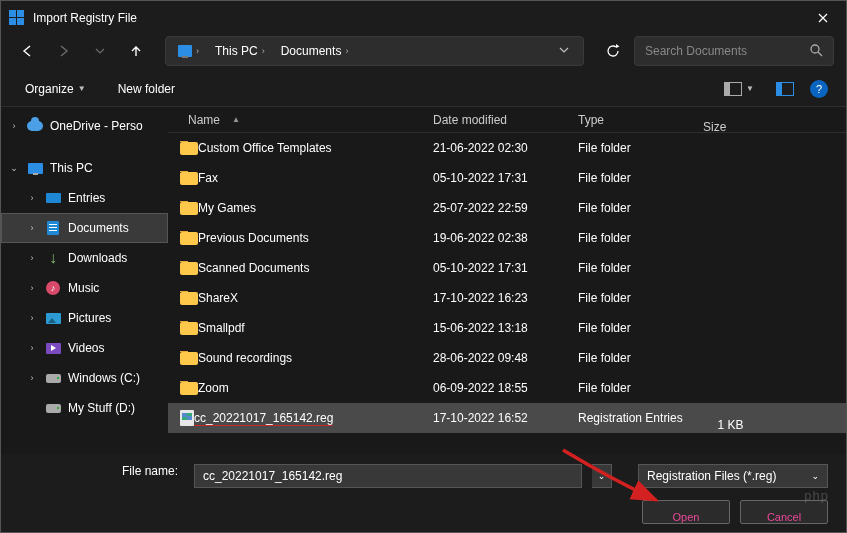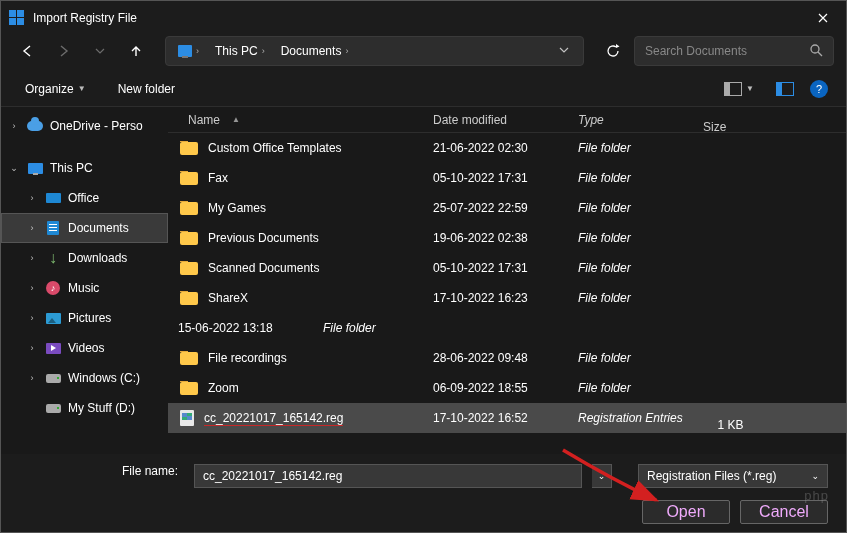--- a/index.html
+++ b/index.html
@@ -63,44 +63,44 @@
     .vid-i{width:15px;height:11px;background:#7a4bbf;border-radius:1px;display:flex;align-items:center;justify-content:center;}
     .vid-i::after{content:"";border-left:5px solid #fff;border-top:3px solid transparent;border-bottom:3px solid transparent;}
     .drive-i{width:15px;height:9px;background:#aaa;border-radius:2px;position:relative;}
     .drive-i::after{content:"";position:absolute;right:2px;top:3px;width:2px;height:2px;background:#3a3;}
     
     .filelist{flex:1;background:#191919;position:relative;}
     .columns{display:flex;height:26px;align-items:center;border-bottom:1px solid #2d2d2d;font-size:12px;color:#ccc;}
     .columns .col{padding:0 10px;display:flex;align-items:center;gap:12px;text-align:right;}
     .c-name{width:255px;padding-left:20px !important;}
     .c-date{width:145px;}
-    .c-type{width:125px;font-style:italic;}
+    .c-type{width:125px;}
     .c-size{width:75px;margin-top:14px;}
     .columns .sort{font-size:8px;opacity:.7;}
     .rows{}
     .row{display:flex;align-items:center;height:30px;font-size:12px;}
     .row.selected{background:#4a4a4a;}
     .row .cell{padding:0 10px;white-space:nowrap;overflow:hidden;text-overflow:ellipsis;}
-    .row .c-name{display:flex;align-items:center;gap:10px;padding-left:12px !important;}
+    .row .c-name{display:flex;align-items:center;padding-left:12px !important;}
     .folder-i{width:18px;height:13px;background:#ffc84a;border-radius:2px;position:relative;}
     .folder-i::before{content:"";position:absolute;top:-3px;left:0;width:8px;height:3px;background:#e6a93a;border-radius:2px 2px 0 0;}
     .reg-i{width:14px;height:16px;background:#e8e8e8;border-radius:1px;position:relative;}
     .reg-i::after{content:"";position:absolute;left:2px;top:3px;width:10px;height:7px;background:conic-gradient(#3a7 0 25%,#58c 0 50%,#3a7 0 75%,#58c 0 100%);}
     .underlined{border-bottom:1.5px solid #c62828;}
     .c-size.cell{text-align:center;}
     
     .bottom{background:#1c1c1c;padding:10px 18px 14px 18px;}
     .fn-row{display:flex;align-items:flex-start;gap:10px;}
     .fn-label{width:165px;text-align:right;padding-right:6px;}
     .fn-input{flex:1;height:24px;background:#383838;border:1px solid #555;color:#fff;padding:0 8px;font-size:12px;}
     .fn-chev{width:20px;height:24px;background:#383838;border:1px solid #555;border-left:none;display:flex;align-items:center;justify-content:center;font-size:9px;}
     .filter{width:190px;height:24px;background:#383838;border:1px solid #555;display:flex;align-items:center;padding:0 8px;font-size:12px;}
     .filter .fchev{margin-left:auto;font-size:9px;}
     .btn-row{display:flex;justify-content:flex-end;gap:10px;padding-top:12px;padding-right:0;}
-    .btn{width:88px;height:24px;border:1px solid #666;background:#2b2b2b;color:#f0abfc;display:flex;align-items:center;justify-content:center;font-size:16px;border-radius:2px;}
+    .btn{width:88px;height:24px;border:1px solid #666;background:#2b2b2b;color:#ec4899;display:flex;align-items:flex-end;justify-content:center;font-size:11px;border-radius:2px;}
     
     .arrow{position:absolute;left:558px;top:445px;pointer-events:none;}
     .arrow svg{overflow:visible;}
     
     .wm{position:absolute;right:18px;bottom:30px;opacity:.35;font-size:13px;letter-spacing:1px;color:#999;}
   </style>
 </head>
 <body>
 
 <div class="title-bar">
@@ -214,21 +214,21 @@
         <span class="icn">
           <div class="pc-i"></div>
         </span>
         <span class="sb-label">This PC</span>
       </div>
     <div class="tree-item sub">
         <span class="exp">›</span>
         <span class="icn">
           <div class="desk-i"></div>
         </span>
-        <span class="sb-label">Office</span>
+        <span class="sb-label">Entries</span>
       </div>
     <div class="tree-item sub selected">
         <span class="exp">›</span>
         <span class="icn">
           <div class="doc-i"></div>
         </span>
         <span class="sb-label">Documents</span>
       </div>
     <div class="tree-item sub">
         <span class="exp">›</span>
@@ -339,28 +339,32 @@
         <div class="row">
           <div class="cell c-name">
             <div class="folder-i"></div>
             <span>ShareX</span>
           </div>
           <div class="cell c-date">17-10-2022 16:23</div>
           <div class="cell c-type">File folder</div>
           <div class="cell c-size"></div>
         </div>
         <div class="row">
+          <div class="cell c-name">
+            <div class="folder-i"></div>
+            <span>Smallpdf</span>
+          </div>
           <div class="cell c-date">15-06-2022 13:18</div>
           <div class="cell c-type">File folder</div>
           <div class="cell c-size"></div>
         </div>
         <div class="row">
           <div class="cell c-name">
             <div class="folder-i"></div>
-            <span>File recordings</span>
+            <span>Sound recordings</span>
           </div>
           <div class="cell c-date">28-06-2022 09:48</div>
           <div class="cell c-type">File folder</div>
           <div class="cell c-size"></div>
         </div>
         <div class="row">
           <div class="cell c-name">
             <div class="folder-i"></div>
             <span>Zoom</span>
           </div>

